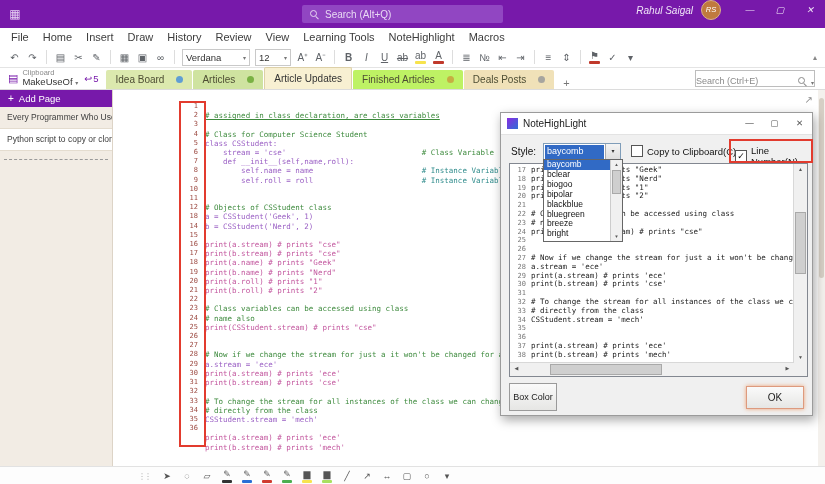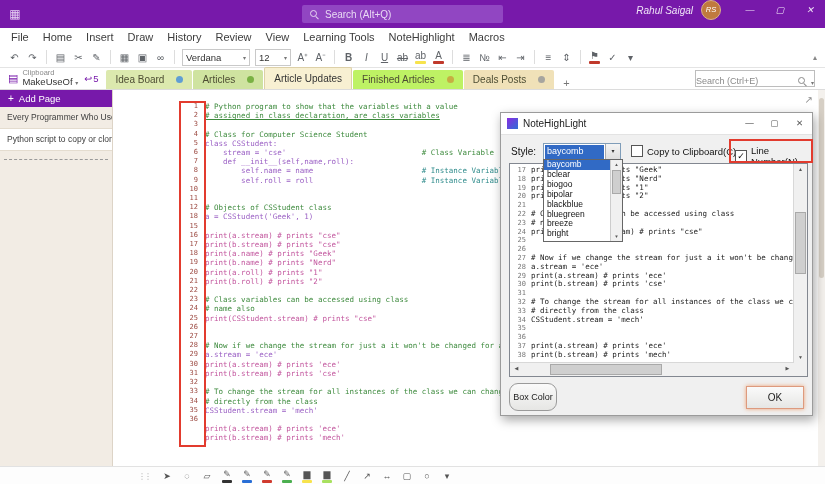--- a/index.html
+++ b/index.html
@@ -128,21 +128,21 @@
   .dropdown{position:absolute;left:42px;top:46px;width:78px;height:81px;background:#fff;
             border:1px solid #666;z-index:13;}
   .dd-items{position:absolute;left:0;top:0;right:11px;bottom:0;overflow:hidden;}
   .dd-item{font-size:8.5px;line-height:9.9px;padding-left:3px;color:#111;white-space:nowrap;}
   .dd-item.sel{background:#316ac5;color:#fff;}
   .dd-sb{position:absolute;right:0;top:0;bottom:0;width:11px;background:#f0f0f0;border-left:1px solid #ccc;}
   .dd-sb .sb-a{width:11px;font-size:4.5px;line-height:9px;}
   .dd-thumb{position:absolute;left:1px;right:1px;top:10px;height:22px;background:#cfcfcf;border:1px solid #a9a9a9;}
   .btn{position:absolute;display:flex;align-items:center;justify-content:center;font-size:9px;color:#222;
        background:linear-gradient(#fafafa,#e6e6e4);border:1px solid #9a9a9a;text-align:center;}
-  .btn-boxcolor{left:8px;top:270px;width:46px;height:26px;border-radius:9px;}
+  .btn-boxcolor{left:8px;top:270px;width:46px;height:26px;}
   .btn-ok{left:245px;top:273px;width:56px;height:21px;border:1px solid #dd9a7e;
           box-shadow:0 0 4px rgba(235,140,85,.8);font-size:10px;}
 
   
   .bottombar{position:absolute;left:0;right:0;top:466px;height:18px;background:#fdfdfd;
              border-top:1px solid #e2e2e2;display:flex;align-items:center;padding-left:138px;gap:2px;}
   .grip{font-size:8px;color:#aaa;letter-spacing:-2px;margin-right:6px;}
   .tool{width:18px;height:16px;display:flex;flex-direction:column;align-items:center;justify-content:center;
         font-size:9px;color:#555;line-height:10px;}
   .tool .chip{width:10px;height:2.5px;margin-top:1px;border-radius:1px;}
@@ -326,33 +326,34 @@
     <div class="pages">
         <div class="page-item">Every Programmer Who Uses OneNote</div>
         <div class="page-item selected">Python script to copy or clone a list</div>
         <div class="page-divider"></div>
       </div>
   </div>
 
   <div class="canvas">
     <span class="expand">↗</span>
     <div class="code">
-        <div class="cl"><span class="ln">1</span><span class="ct"><span style="color: rgb(61, 138, 61);"># Python program to show that the variables with a value</span></span></div>
+        <div class="cl"><span class="ln">1</span></div>
         <div class="cl"><span class="ln">2</span><span class="ct"><span style="color: rgb(61, 138, 61); text-decoration: underline;"># assigned in class declaration, are class variables</span></span></div>
         <div class="cl"><span class="ln">3</span><span class="ct"> </span></div>
         <div class="cl"><span class="ln">4</span><span class="ct"><span style="color: rgb(61, 138, 61);"># Class for Computer Science Student</span></span></div>
         <div class="cl"><span class="ln">5</span><span class="ct"><span style="color: rgb(154, 95, 196);">class CSStudent:</span></span></div>
         <div class="cl"><span class="ln">6</span><span class="ct"><span style="color: rgb(154, 95, 196);">    stream = 'cse'</span><span style="color: rgb(61, 138, 61);">                              # Class Variable</span></span></div>
         <div class="cl"><span class="ln">7</span><span class="ct"><span style="color: rgb(154, 95, 196);">    def __init__(self,name,roll):</span></span></div>
         <div class="cl"><span class="ln">8</span><span class="ct"><span style="color: rgb(154, 95, 196);">        self.name = name</span><span style="color: rgb(46, 139, 139);">                        # Instance Variable</span></span></div>
         <div class="cl"><span class="ln">9</span><span class="ct"><span style="color: rgb(154, 95, 196);">        self.roll = roll</span><span style="color: rgb(46, 139, 139);">                        # Instance Variable</span></span></div>
         <div class="cl"><span class="ln">10</span><span class="ct"> </span></div>
         <div class="cl"><span class="ln">11</span><span class="ct"> </span></div>
         <div class="cl"><span class="ln">12</span><span class="ct"><span style="color: rgb(61, 138, 61);"># Objects of CSStudent class</span></span></div>
         <div class="cl"><span class="ln">18</span><span class="ct"><span style="color: rgb(154, 95, 196);">a = CSStudent('Geek', 1)</span></span></div>
+        <div class="cl"><span class="ln">14</span><span class="ct"><span style="color: rgb(154, 95, 196);">b = CSStudent('Nerd', 2)</span></span></div>
         <div class="cl"><span class="ln">15</span><span class="ct"> </span></div>
         <div class="cl"><span class="ln">16</span><span class="ct"><span style="color: rgb(194, 85, 157);">print(a.stream) # prints "cse"</span></span></div>
         <div class="cl"><span class="ln">17</span><span class="ct"><span style="color: rgb(194, 85, 157);">print(b.stream) # prints "cse"</span></span></div>
         <div class="cl"><span class="ln">18</span><span class="ct"><span style="color: rgb(194, 85, 157);">print(a.name) # prints "Geek"</span></span></div>
         <div class="cl"><span class="ln">19</span><span class="ct"><span style="color: rgb(194, 85, 157);">print(b.name) # prints "Nerd"</span></span></div>
         <div class="cl"><span class="ln">20</span><span class="ct"><span style="color: rgb(194, 85, 157);">print(a.roll) # prints "1"</span></span></div>
         <div class="cl"><span class="ln">21</span><span class="ct"><span style="color: rgb(194, 85, 157);">print(b.roll) # prints "2"</span></span></div>
         <div class="cl"><span class="ln">22</span><span class="ct"> </span></div>
         <div class="cl"><span class="ln">23</span><span class="ct"><span style="color: rgb(61, 138, 61);"># Class variables can be accessed using class</span></span></div>
         <div class="cl"><span class="ln">24</span><span class="ct"><span style="color: rgb(61, 138, 61);"># name also</span></span></div>

